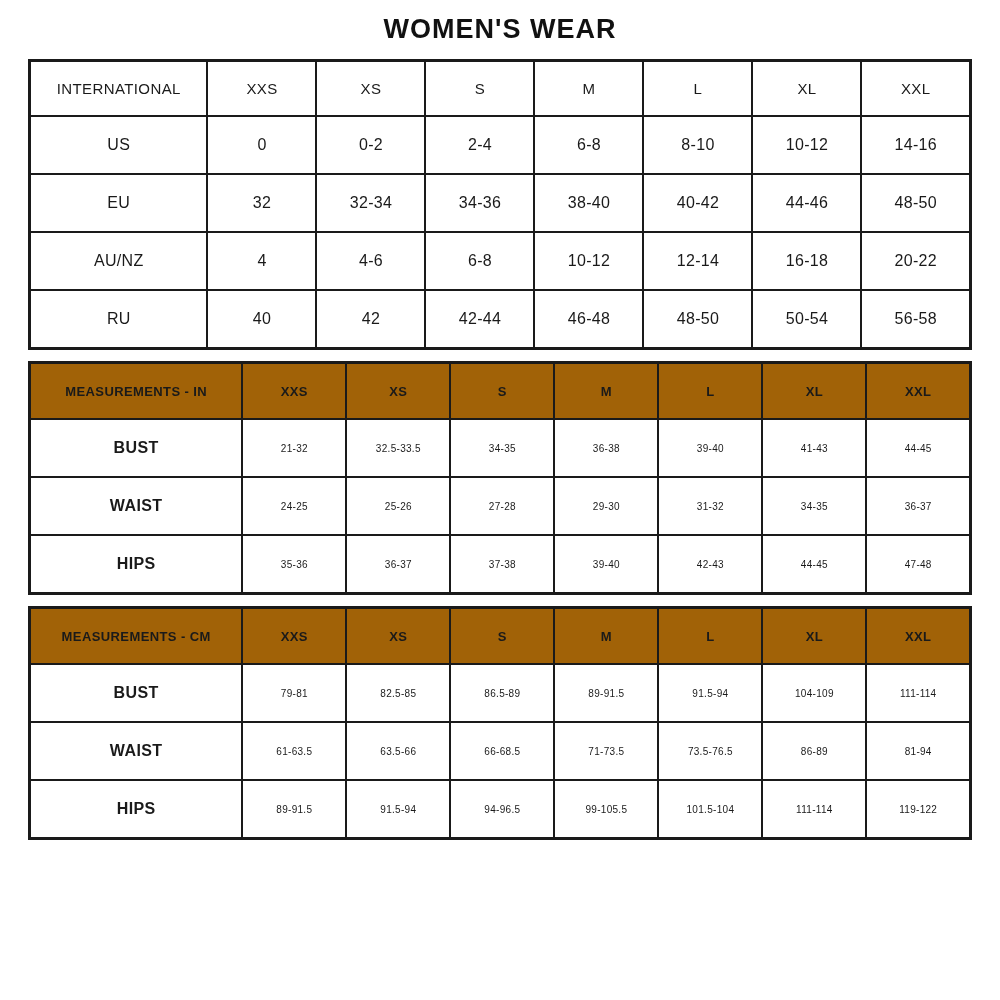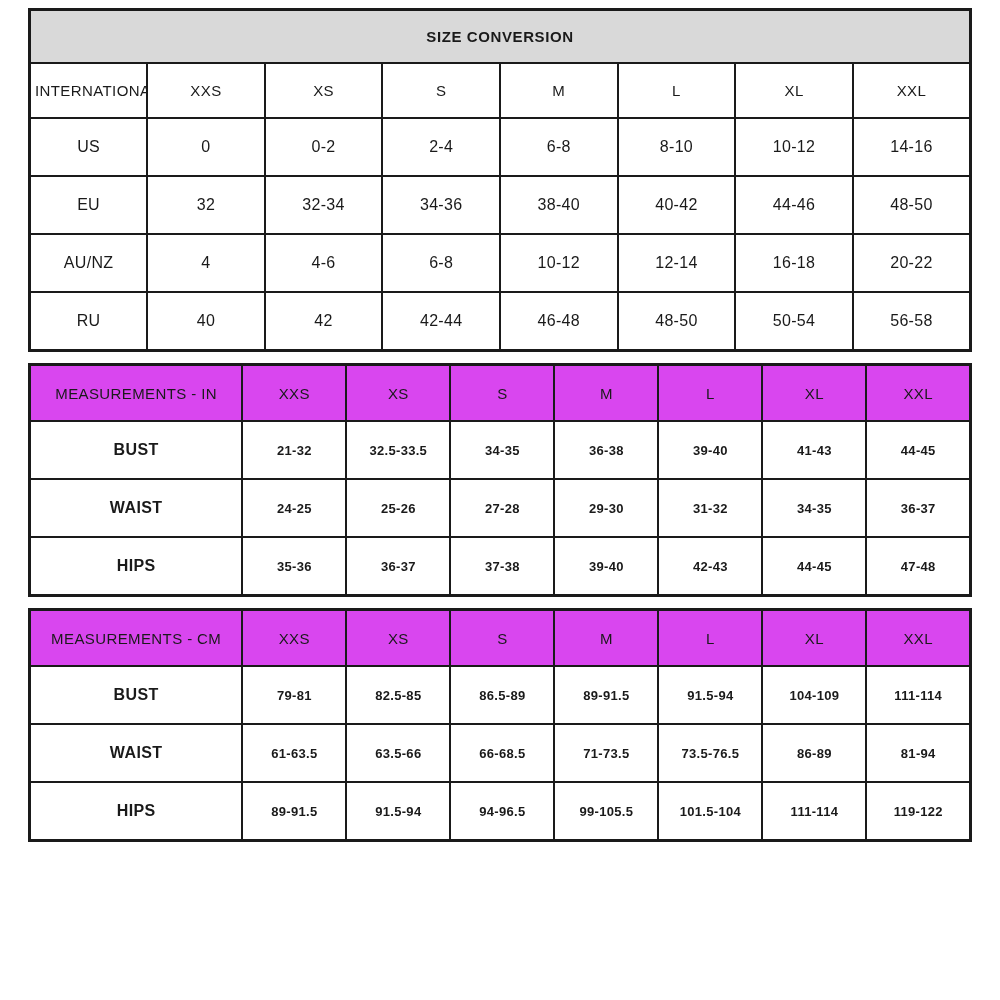--- a/index.html
+++ b/index.html
@@ -57,50 +57,48 @@
   table[data-table="size_conversion"] td.row-label {
     height: 56px;
     font-size: 16px;
     font-weight: 400;
     letter-spacing: 0.3px;
   }
   table[data-table="size_conversion"] .label-col { width: 17.8%; }
 
   
   table.measure th.head {
-    background: #d946ef;
+    background: #a16207;
     height: 54px;
-    font-size: 15px;
-    font-weight: 400;
+    font-size: 13px;
+    font-weight: 700;
     letter-spacing: 0.4px;
   }
   table.measure td.row-label {
     height: 56px;
     font-size: 16px;
     font-weight: 700;
     letter-spacing: 0.4px;
   }
   table.measure td.val {
     height: 56px;
-    font-size: 13px;
-    font-weight: 700;
+    font-size: 10px;
+    font-weight: 400;
     letter-spacing: 0.3px;
   }
   table.measure .label-col { width: 21.5%; }
 </style>
 </head>
 <body>
 
 <div class="page">
+  <h1 class="page-title">WOMEN'S WEAR</h1>
 
   <table class="size-table" data-table="size_conversion">
       <thead>
-        <tr>
-          <th class="merged" colspan="8">SIZE CONVERSION</th>
-        </tr>
         <tr>
           <td class="colhead label-col">INTERNATIONAL</td>
           <td class="colhead">XXS</td>
           <td class="colhead">XS</td>
           <td class="colhead">S</td>
           <td class="colhead">M</td>
           <td class="colhead">L</td>
           <td class="colhead">XL</td>
           <td class="colhead">XXL</td>
         </tr>

